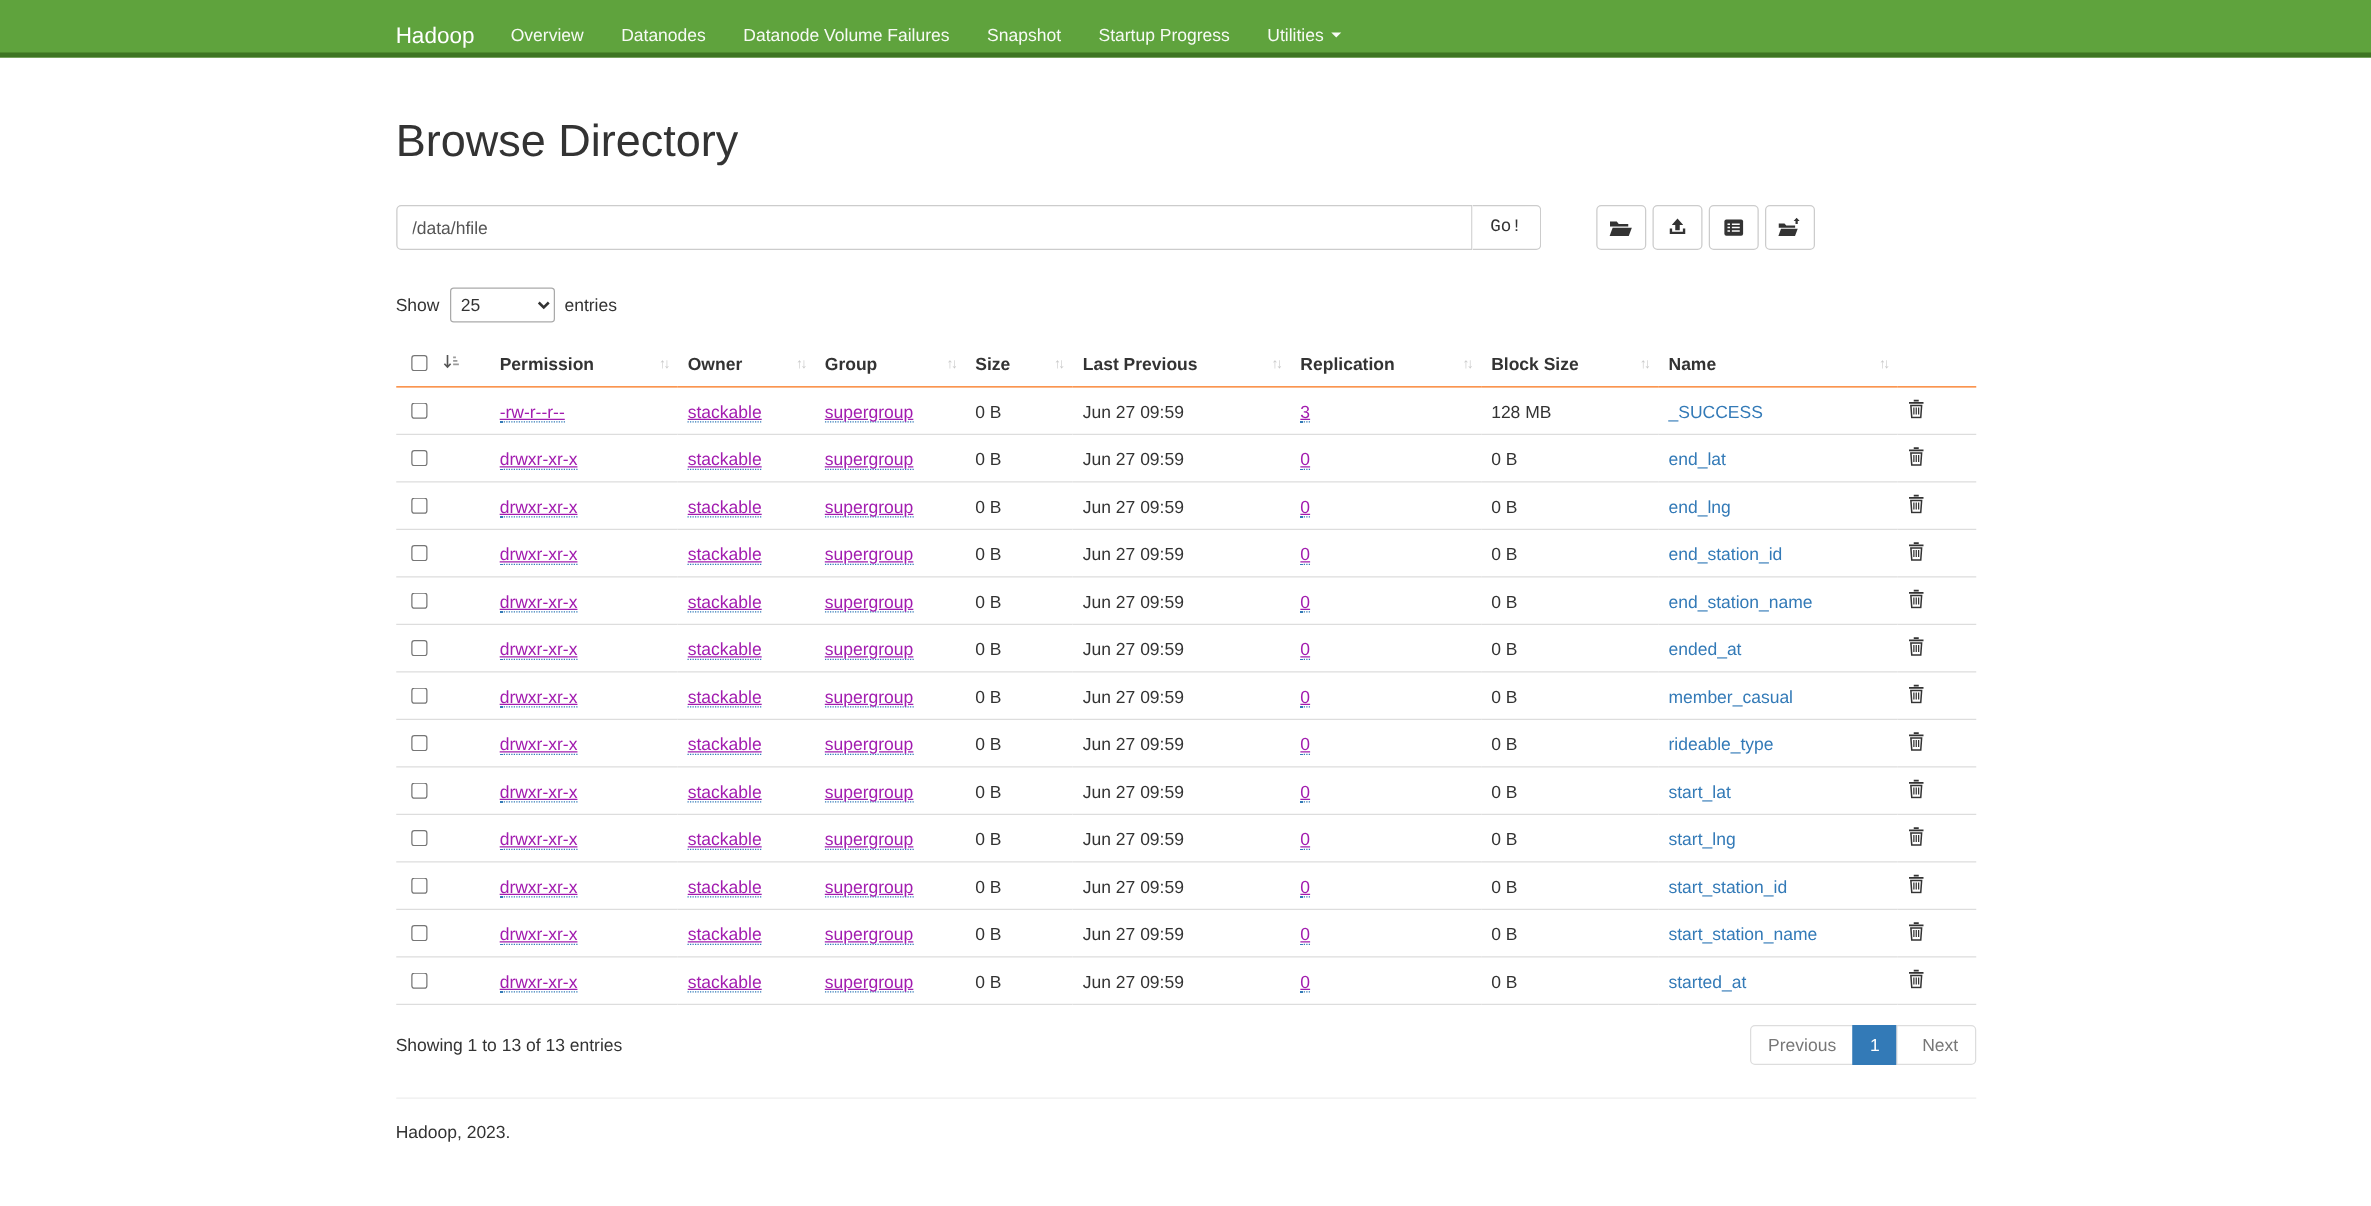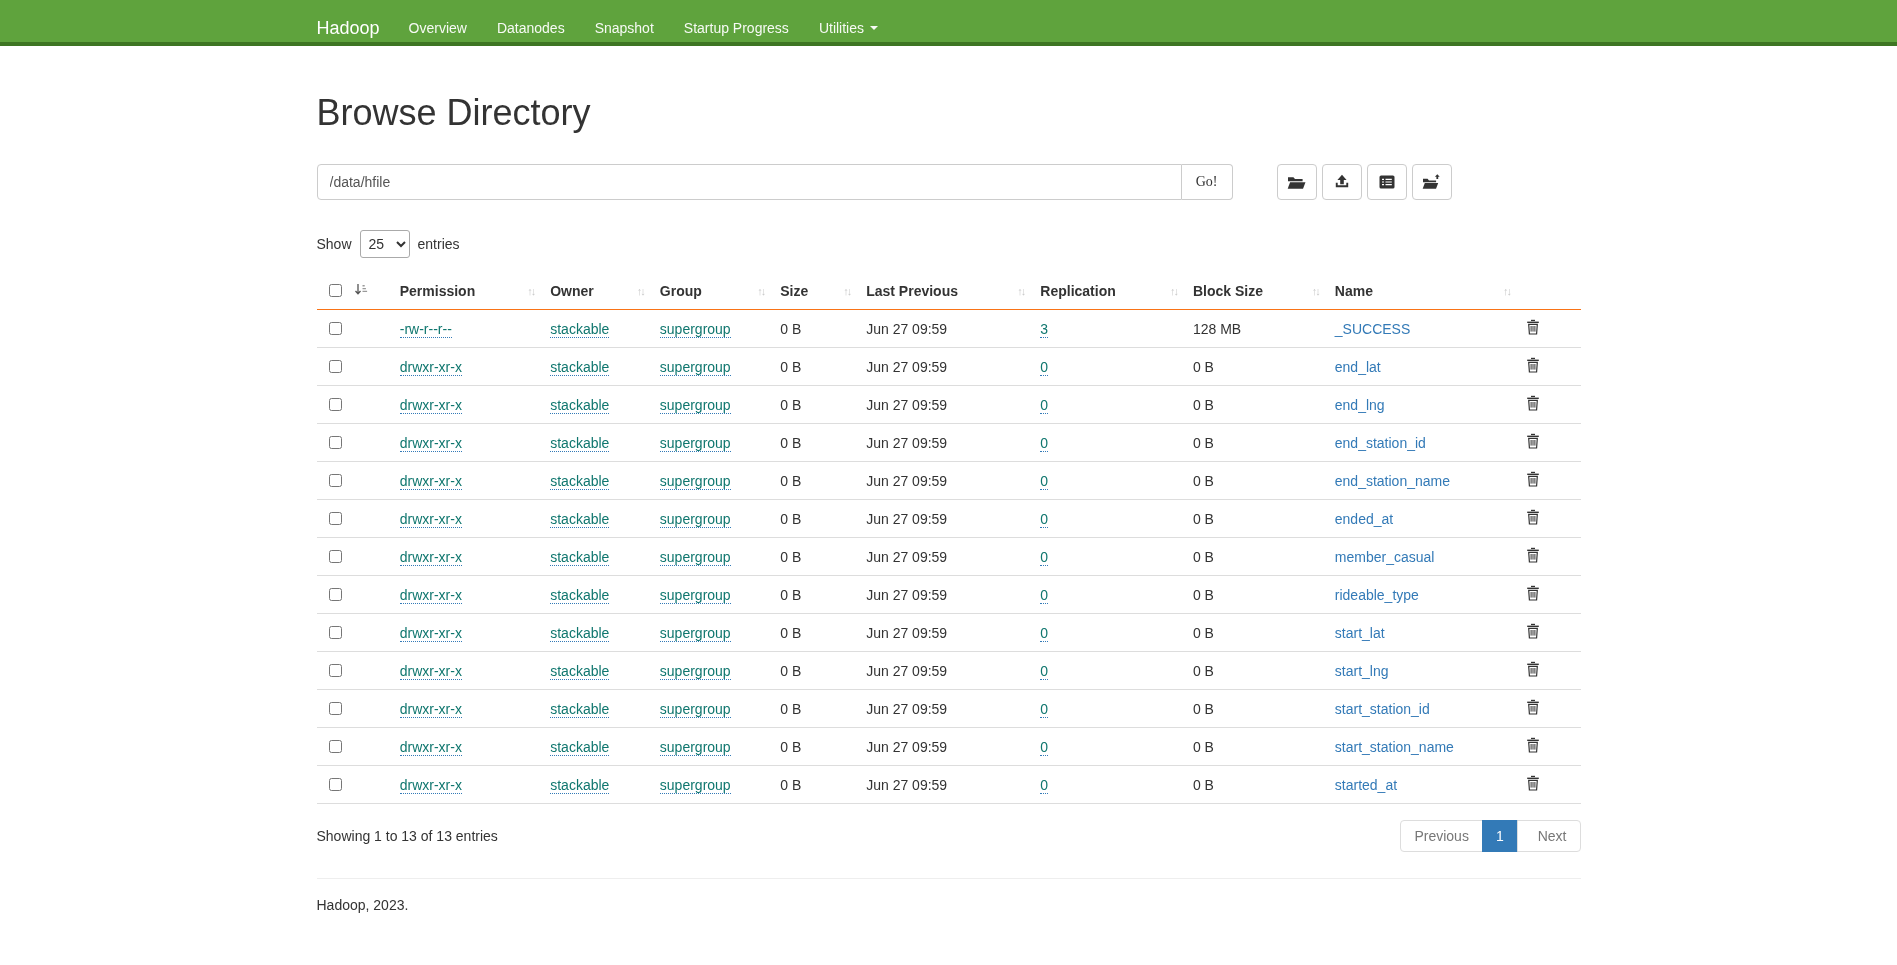--- a/index.html
+++ b/index.html
@@ -49,35 +49,35 @@
   .path-row{display:flex;align-items:flex-start;margin:30px 0 0 0;}
   .input-group{display:flex;width:916px;}
   .path-input{
     flex:1;height:36px;padding:6px 12px;font-size:14px;color:#555;
     border:1px solid #ccc;border-radius:4px 0 0 4px;outline:none;
     font-family:inherit;
   }
   .go-btn{
     height:36px;padding:6px 14px;font-size:14px;color:#333;background:#fff;
     border:1px solid #ccc;border-left:none;border-radius:0 4px 4px 0;cursor:pointer;
-    font-family:Liberation Serif, serif;
+    font-family:Liberation Mono, monospace;
   }
   .icon-toolbar{display:flex;margin-left:44px;gap:5px;}
   .icon-btn{
     width:40px;height:36px;background:#fff;border:1px solid #ccc;border-radius:4px;
     display:flex;align-items:center;justify-content:center;cursor:pointer;padding:0;
   }
   .icon-btn svg{display:block;}
 
   
   .controls-row{display:flex;justify-content:space-between;align-items:center;margin:30px 0 14px 0;}
   .show-entries{display:flex;align-items:center;gap:8px;}
   .page-size{
     height:28px;border:1px solid #aaa;border-radius:3px;font-size:14px;color:#333;
-    padding:2px 4px;background:#fff;font-family:inherit;width:50px;
+    padding:2px 4px;background:#fff;font-family:inherit;width:84px;
   }
   .search-box{display:flex;align-items:center;gap:8px;}
   .search-input{
     height:30px;width:192px;border:1px solid #bbb;border-radius:3px;padding:4px 8px;
     font-size:14px;font-family:inherit;outline:none;
   }
 
   
   table.dir-table{width:100%;border-collapse:collapse;table-layout:fixed;}
   .dir-table th,.dir-table td{
@@ -95,21 +95,21 @@
   .col-repl{width:142px;}
   .col-block{width:132px;}
   .col-name{width:178px;}
   .col-trash{width:58px;}
   .sorticon{
     position:absolute;right:8px;top:50%;transform:translateY(-50%);
     color:#c9c9c9;font-size:11px;letter-spacing:-2px;font-weight:bold;
   }
   .sortamount{position:absolute;right:24px;top:50%;transform:translateY(-50%);}
   .editable{
-    border-bottom:1px dotted var(--link);cursor:pointer;color:#0f766e;
+    border-bottom:1px dotted var(--link);cursor:pointer;color:#a21caf;text-decoration:underline;
   }
   .name-link{color:var(--link);text-decoration:none;cursor:pointer;}
   .trash-btn{background:none;border:none;padding:0;cursor:pointer;display:inline-flex;}
 
   
   .table-footer{display:flex;justify-content:space-between;align-items:center;margin-top:16px;}
   .table-info{font-size:14px;color:#333;}
   .pagination{display:flex;list-style:none;margin:0;padding:0;}
   .pagination li a{
     display:block;padding:7px 13px;border:1px solid #ddd;color:#777;background:#fff;
@@ -129,20 +129,23 @@
 
 <nav class="navbar">
   <div class="container nav-inner">
     <a class="brand">Hadoop</a>
     <ul class="nav-links">
         <li>
           <a>Overview</a>
         </li>
         <li>
           <a>Datanodes</a>
+        </li>
+        <li>
+          <a>Datanode Volume Failures</a>
         </li>
         <li>
           <a>Snapshot</a>
         </li>
         <li>
           <a>Startup Progress</a>
         </li>
         <li>
           <a>
             <span>Utilities</span>

